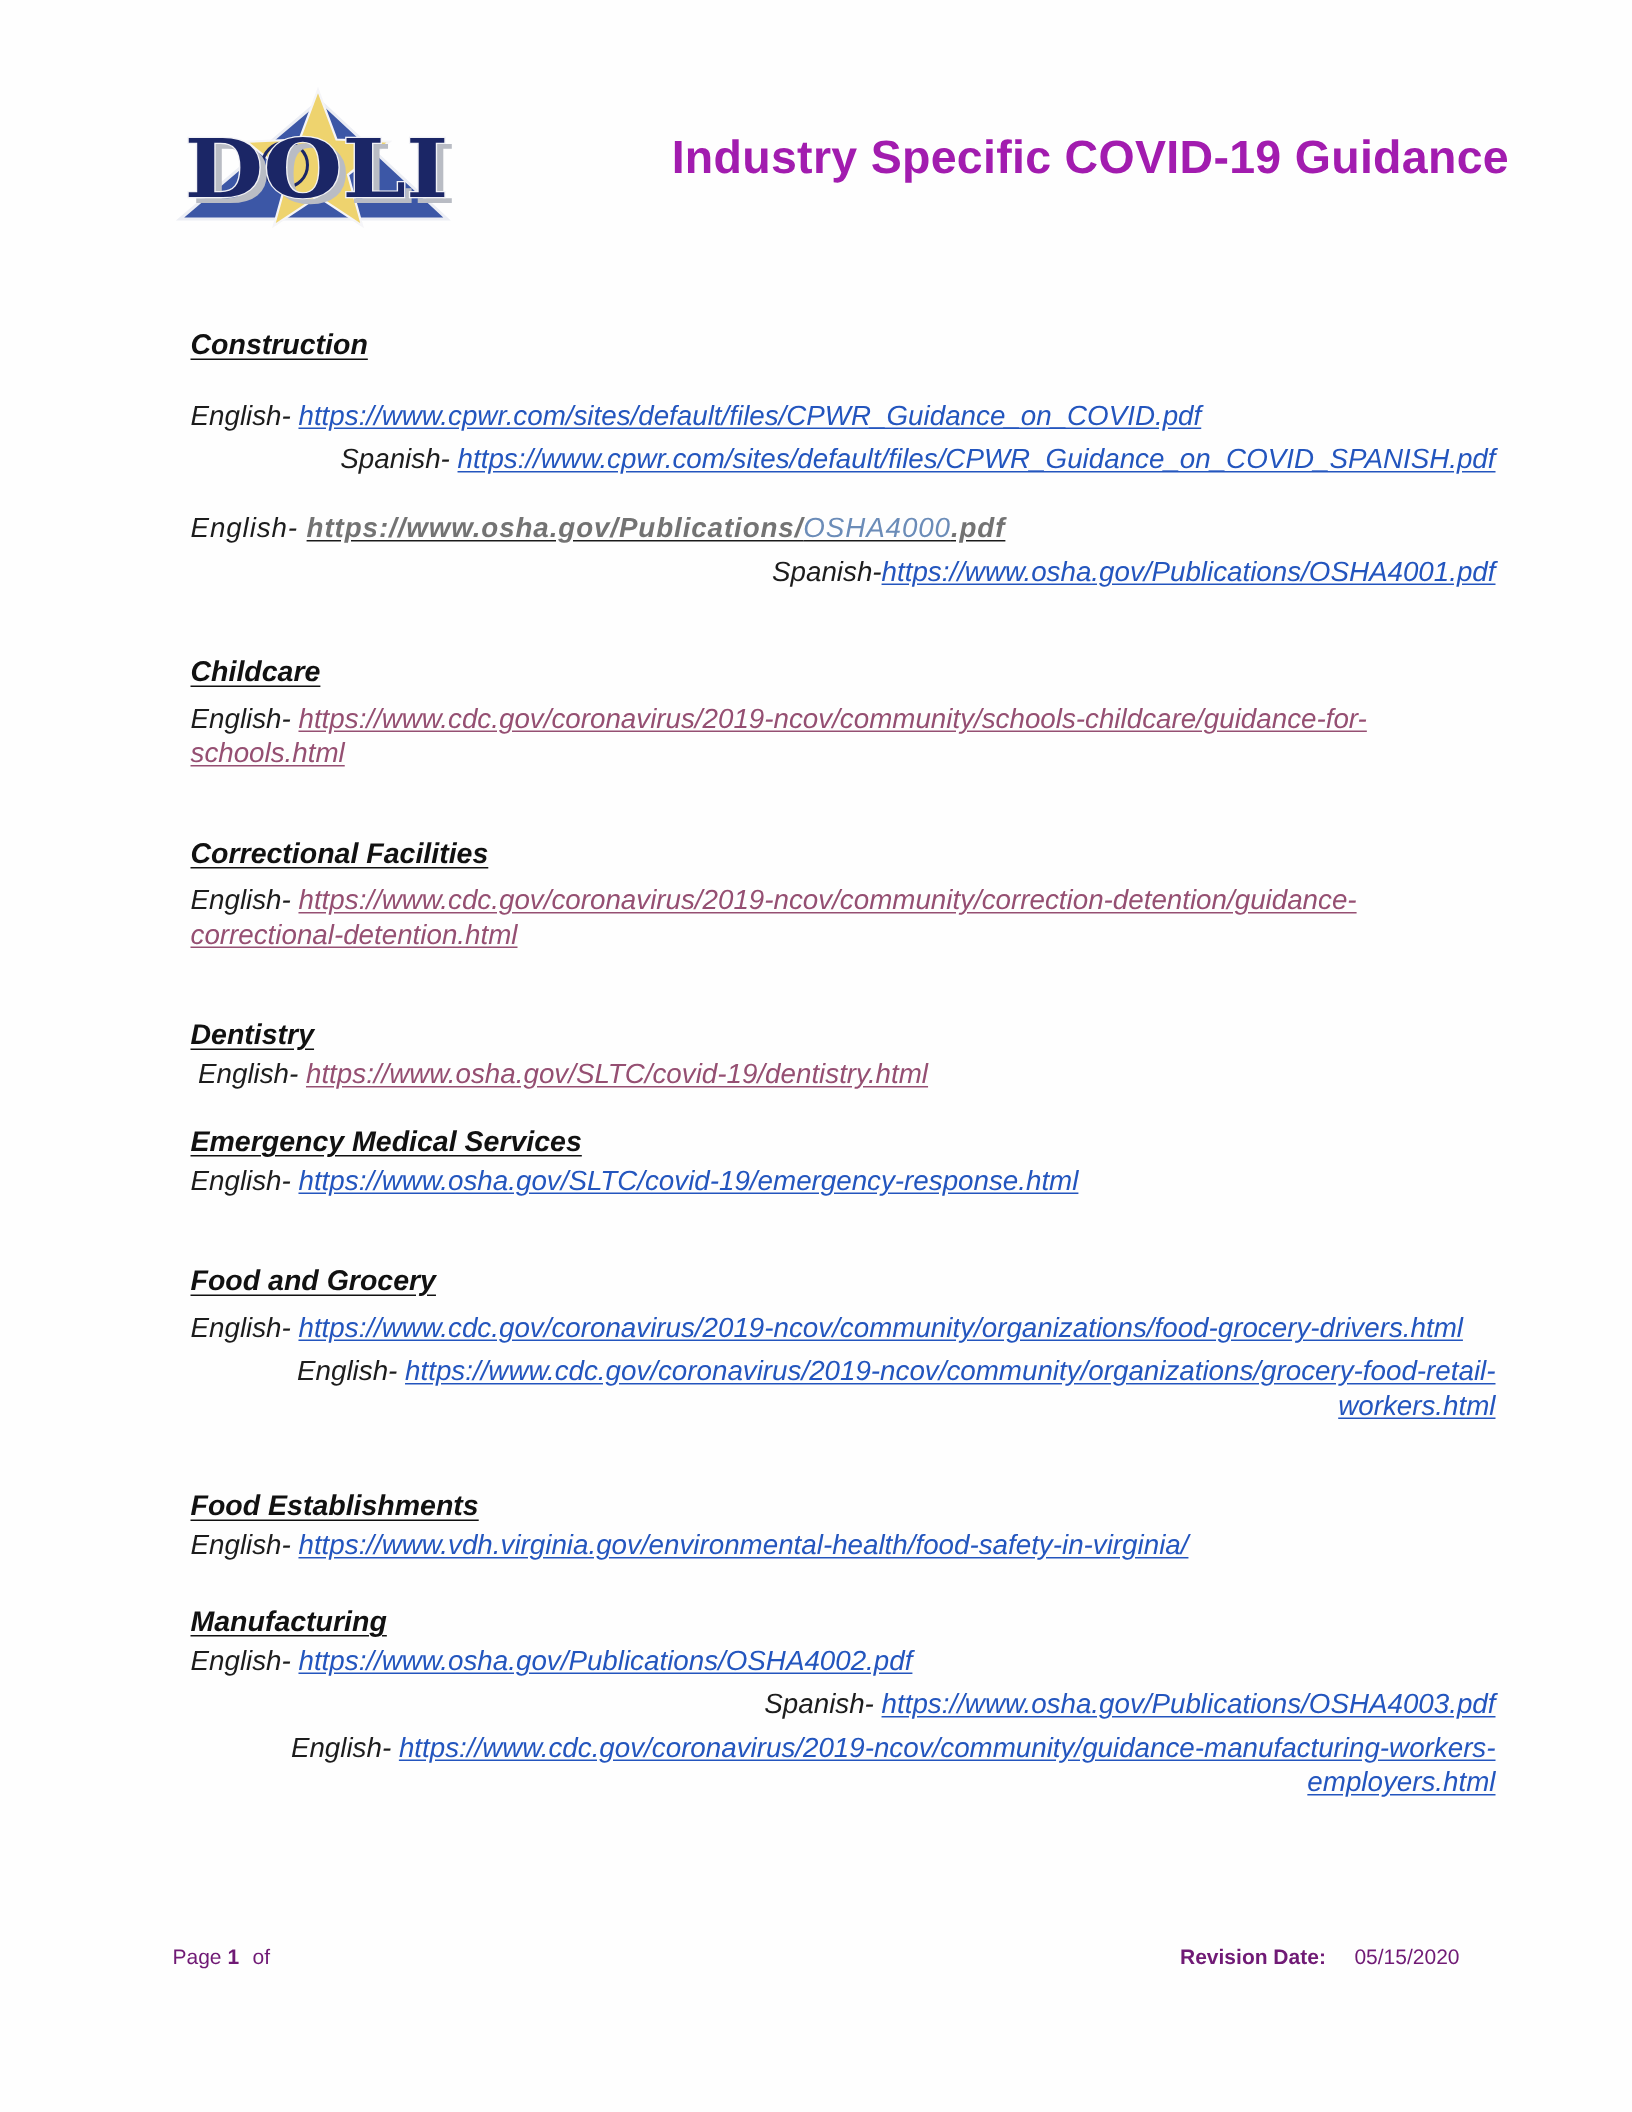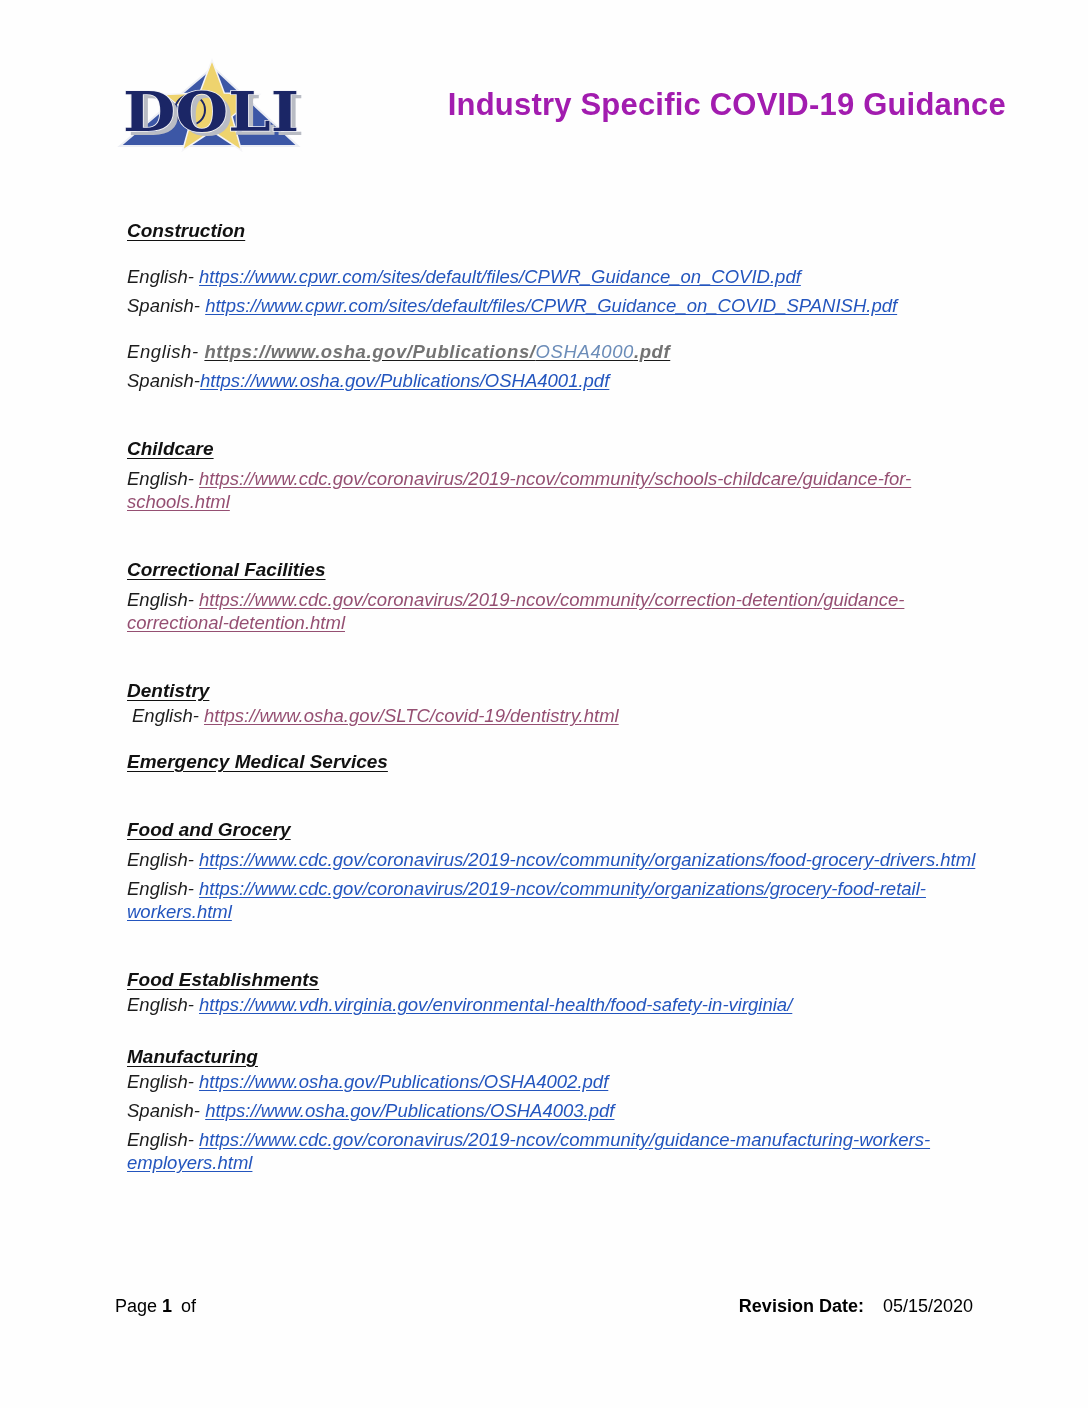--- a/index.html
+++ b/index.html
@@ -18,33 +18,33 @@
   .section + .section{margin-top:46px;}
   .section.mt-sm{margin-top:24px;}
   .section.mt-md{margin-top:30px;}
   .heading{
     font-size:19px;font-weight:700;color:#111;line-height:22px;margin:0 0 7px 0;
     text-decoration:underline;text-underline-offset:3px;width:fit-content;
   }
   .heading.tight{margin-bottom:2px;}
   .heading.after-lg{margin-bottom:23px;}
   .entry{margin:0;line-height:23px;font-size:18.5px;}
-  .entry + .entry{margin-top:6px;}
+  .entry + .entry{margin-top:6px;text-align:right;}
   .gap{height:23px;}
   .label{white-space:pre;color:#1c1c1c;}
   .indent{padding-left:5px;}
   a.lk{text-decoration:underline;text-underline-offset:2px;cursor:pointer;}
   .blue{color:#2355be;}
   .visited{color:#954f72;}
   .ls{letter-spacing:0.6px;}
   .lk-b{font-weight:600;color:#737373;}
   .lk-l{font-weight:400;color:#6b8cb8;}
   .footer{
     position:absolute;left:115px;right:115px;top:1296px;
-    display:flex;justify-content:space-between;font-size:18px;color:#000000;text-align:center;
+    display:flex;justify-content:space-between;font-size:14px;color:#701a75;text-align:center;
   }
   .footer b{font-weight:700;}
   .ofgap{margin-left:9px;}
   .revgap{margin-left:19px;}
 </style>
 </head>
 <body>
 
 <div class="page">
 
@@ -79,20 +79,21 @@
       <p class="entry"><span class="label">English- </span><a class="lk visited">https://www.cdc.gov/coronavirus/2019-ncov/community/correction-detention/guidance-</a><br><a class="lk visited">correctional-detention.html</a></p>
     </div>
 
     <div class="section">
       <h2 class="heading tight">Dentistry</h2>
       <p class="entry indent"><span class="label">English- </span><a class="lk visited">https://www.osha.gov/SLTC/covid-19/dentistry.html</a></p>
     </div>
 
     <div class="section mt-sm">
       <h2 class="heading tight">Emergency Medical Services</h2>
+      <p class="entry"><span class="label">English- </span><a class="lk blue">https://www.osha.gov/SLTC/covid-19/emergency-response.html</a></p>
     </div>
 
     <div class="section">
       <h2 class="heading">Food and Grocery</h2>
       <p class="entry"><span class="label">English- </span><a class="lk blue">https://www.cdc.gov/coronavirus/2019-ncov/community/organizations/food-grocery-drivers.html</a></p>
       <p class="entry"><span class="label">English- </span><a class="lk blue">https://www.cdc.gov/coronavirus/2019-ncov/community/organizations/grocery-food-retail-</a><br><a class="lk blue">workers.html</a></p>
     </div>
 
     <div class="section">
       <h2 class="heading tight">Food Establishments</h2>

